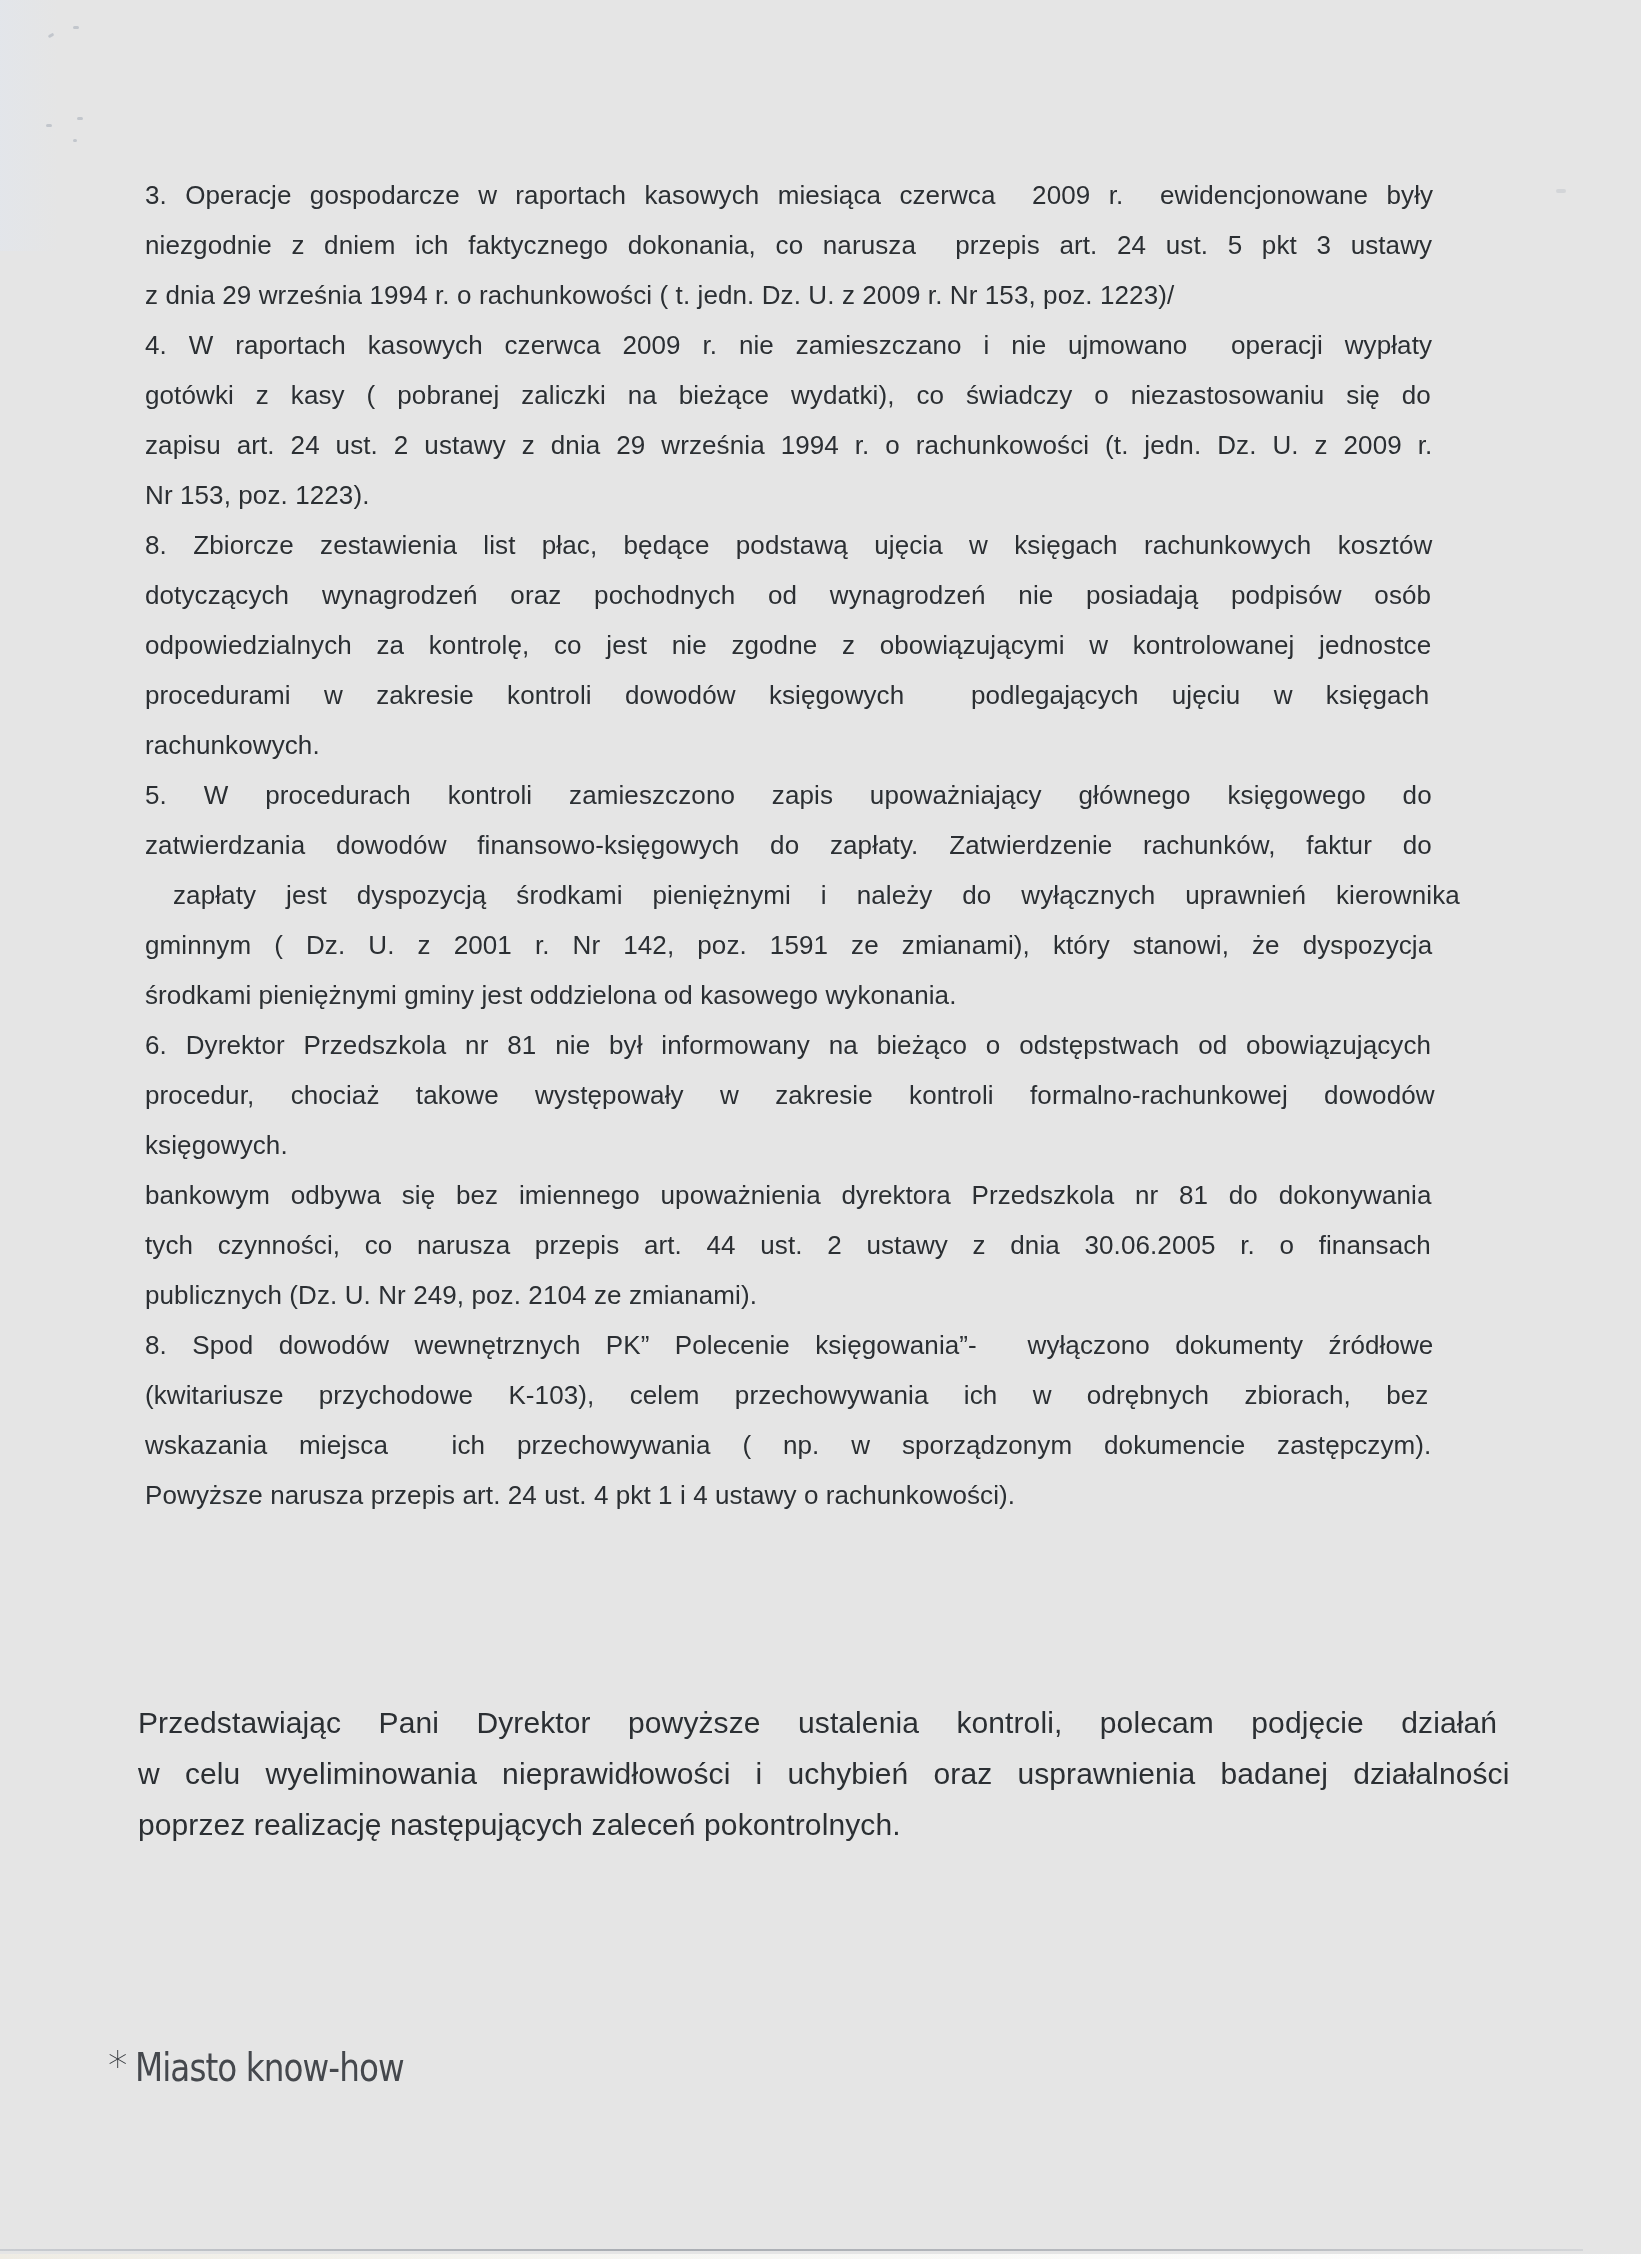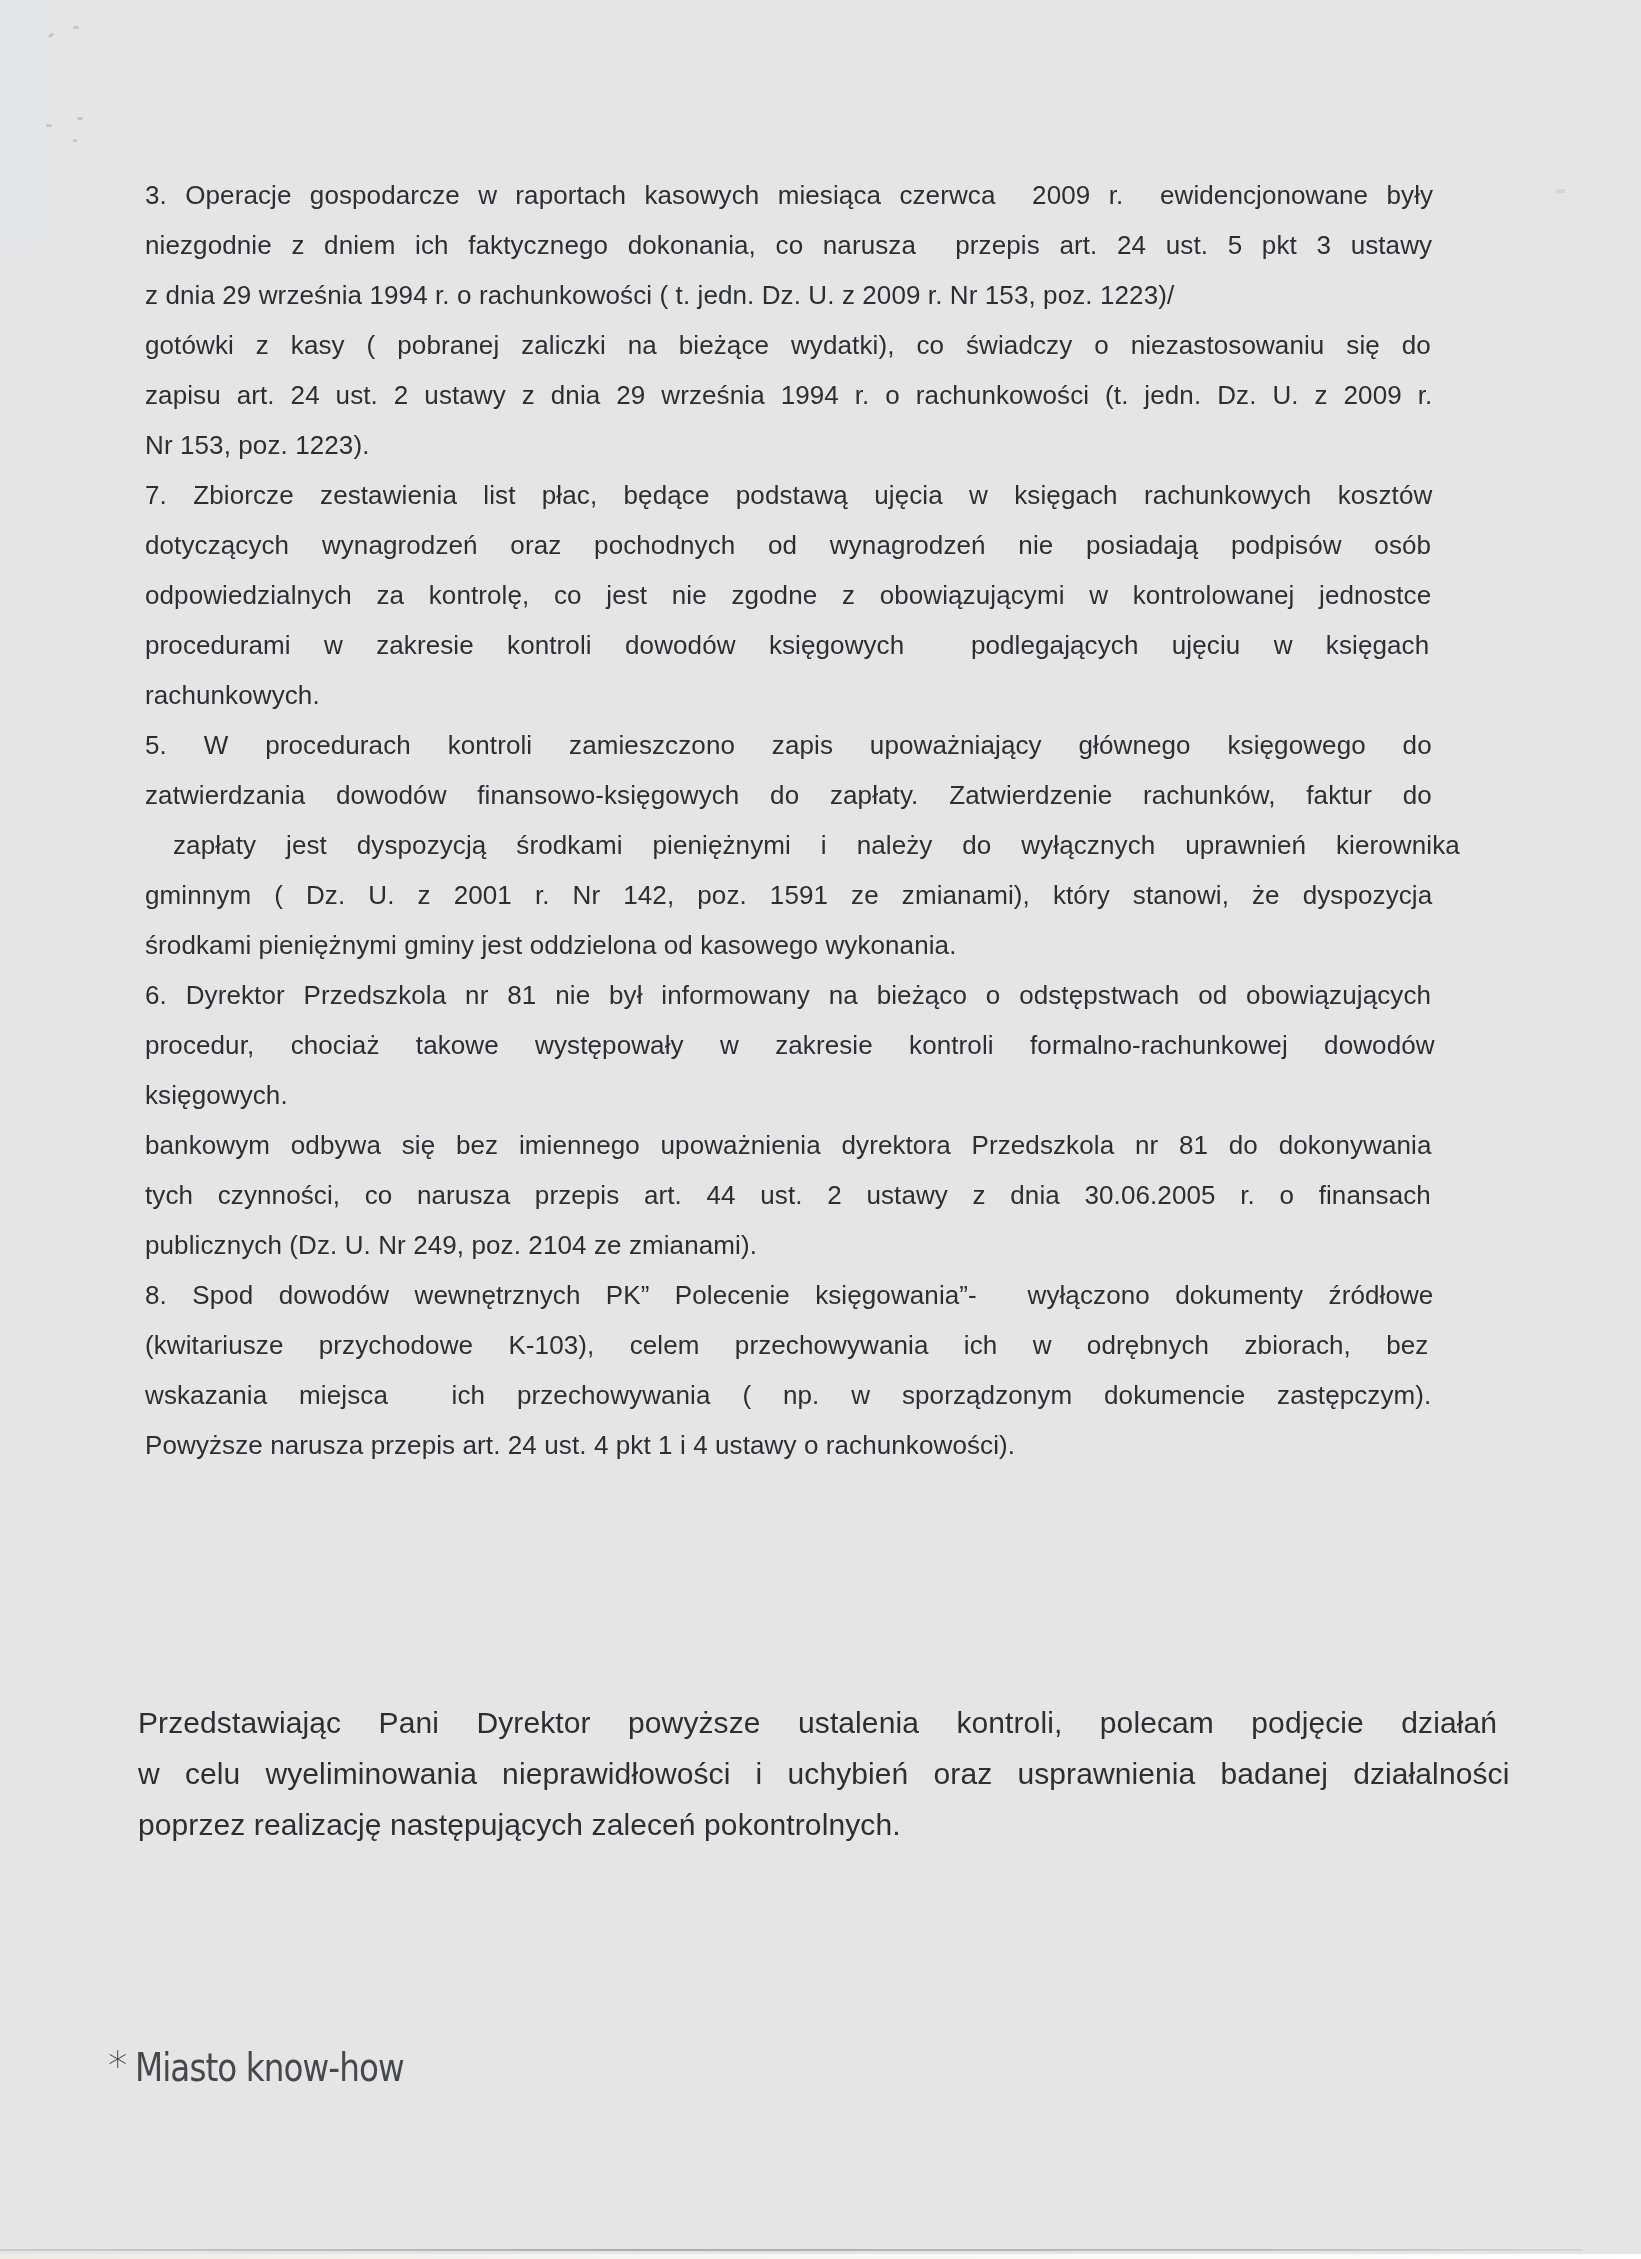--- a/index.html
+++ b/index.html
@@ -123,27 +123,28 @@
 
   <div class="body-text">
 
     <div>
       <span class="line" style="display: block; text-align-last: left; text-align: left;"><span style="white-space: pre; word-spacing: 11px;">3. Operacje gospodarcze w raportach kasowych miesiąca czerwca  2009 r.  ewidencjonowane były</span></span>
       <span class="line" style="display: block; text-align-last: left; text-align: left;"><span style="white-space: pre; word-spacing: 12.3px;">niezgodnie z dniem ich faktycznego dokonania, co narusza  przepis art. 24 ust. 5 pkt 3 ustawy</span></span>
       <span class="line last">z dnia 29 września 1994 r. o rachunkowości ( t. jedn. Dz. U. z 2009 r. Nr 153, poz. 1223)/</span>
     </div>
 
     <div>
+      <span class="line" style="display: block; text-align-last: left; text-align: left;"><span style="white-space: pre; word-spacing: 14.5px;">4. W raportach kasowych czerwca 2009 r. nie zamieszczano i nie ujmowano  operacji wypłaty</span></span>
       <span class="line" style="display: block; text-align-last: left; text-align: left;"><span style="white-space: pre; word-spacing: 14.6px;">gotówki z kasy ( pobranej zaliczki na bieżące wydatki), co świadczy o niezastosowaniu się do</span></span>
       <span class="line" style="display: block; text-align-last: left; text-align: left;"><span style="white-space: pre; word-spacing: 8.6px;">zapisu art. 24 ust. 2 ustawy z dnia 29 września 1994 r. o rachunkowości (t. jedn. Dz. U. z 2009 r.</span></span>
       <span class="line last">Nr 153, poz. 1223).</span>
     </div>
 
     <div>
-      <span class="line" style="display: block; text-align-last: left; text-align: left;"><span style="white-space: pre; word-spacing: 19px;">7. Zbiorcze zestawienia list płac, będące podstawą ujęcia w księgach rachunkowych kosztów</span></span>
+      <span class="line" style="display: block; text-align-last: left; text-align: left;"><span style="white-space: pre; word-spacing: 19px;">8. Zbiorcze zestawienia list płac, będące podstawą ujęcia w księgach rachunkowych kosztów</span></span>
       <span class="line" style="display: block; text-align-last: left; text-align: left;"><span style="white-space: pre; word-spacing: 25.4px;">dotyczących wynagrodzeń oraz pochodnych od wynagrodzeń nie posiadają podpisów osób</span></span>
       <span class="line" style="display: block; text-align-last: left; text-align: left;"><span style="white-space: pre; word-spacing: 17.3px;">odpowiedzialnych za kontrolę, co jest nie zgodne z obowiązującymi w kontrolowanej jednostce</span></span>
       <span class="line" style="display: block; text-align-last: left; text-align: left;"><span style="white-space: pre; word-spacing: 26px;">procedurami w zakresie kontroli dowodów księgowych  podlegających ujęciu w księgach</span></span>
       <span class="line last">rachunkowych.</span>
     </div>
 
     <div>
       <span class="line" style="display: block; text-align-last: left; text-align: left;"><span style="white-space: pre; word-spacing: 29.5px;">5. W procedurach kontroli zamieszczono zapis upoważniający głównego księgowego do</span></span>
       <span class="line" style="display: block; text-align-last: left; text-align: left;"><span style="white-space: pre; word-spacing: 23.4px;">zatwierdzania dowodów finansowo-księgowych do zapłaty. Zatwierdzenie rachunków, faktur do</span></span>
       <span class="line" style="display: block; text-align-last: left; text-align: left; margin-left: 28px;"><span style="white-space: pre; word-spacing: 22.6px;">zapłaty jest dyspozycją środkami pieniężnymi i należy do wyłącznych uprawnień kierownika</span></span>

